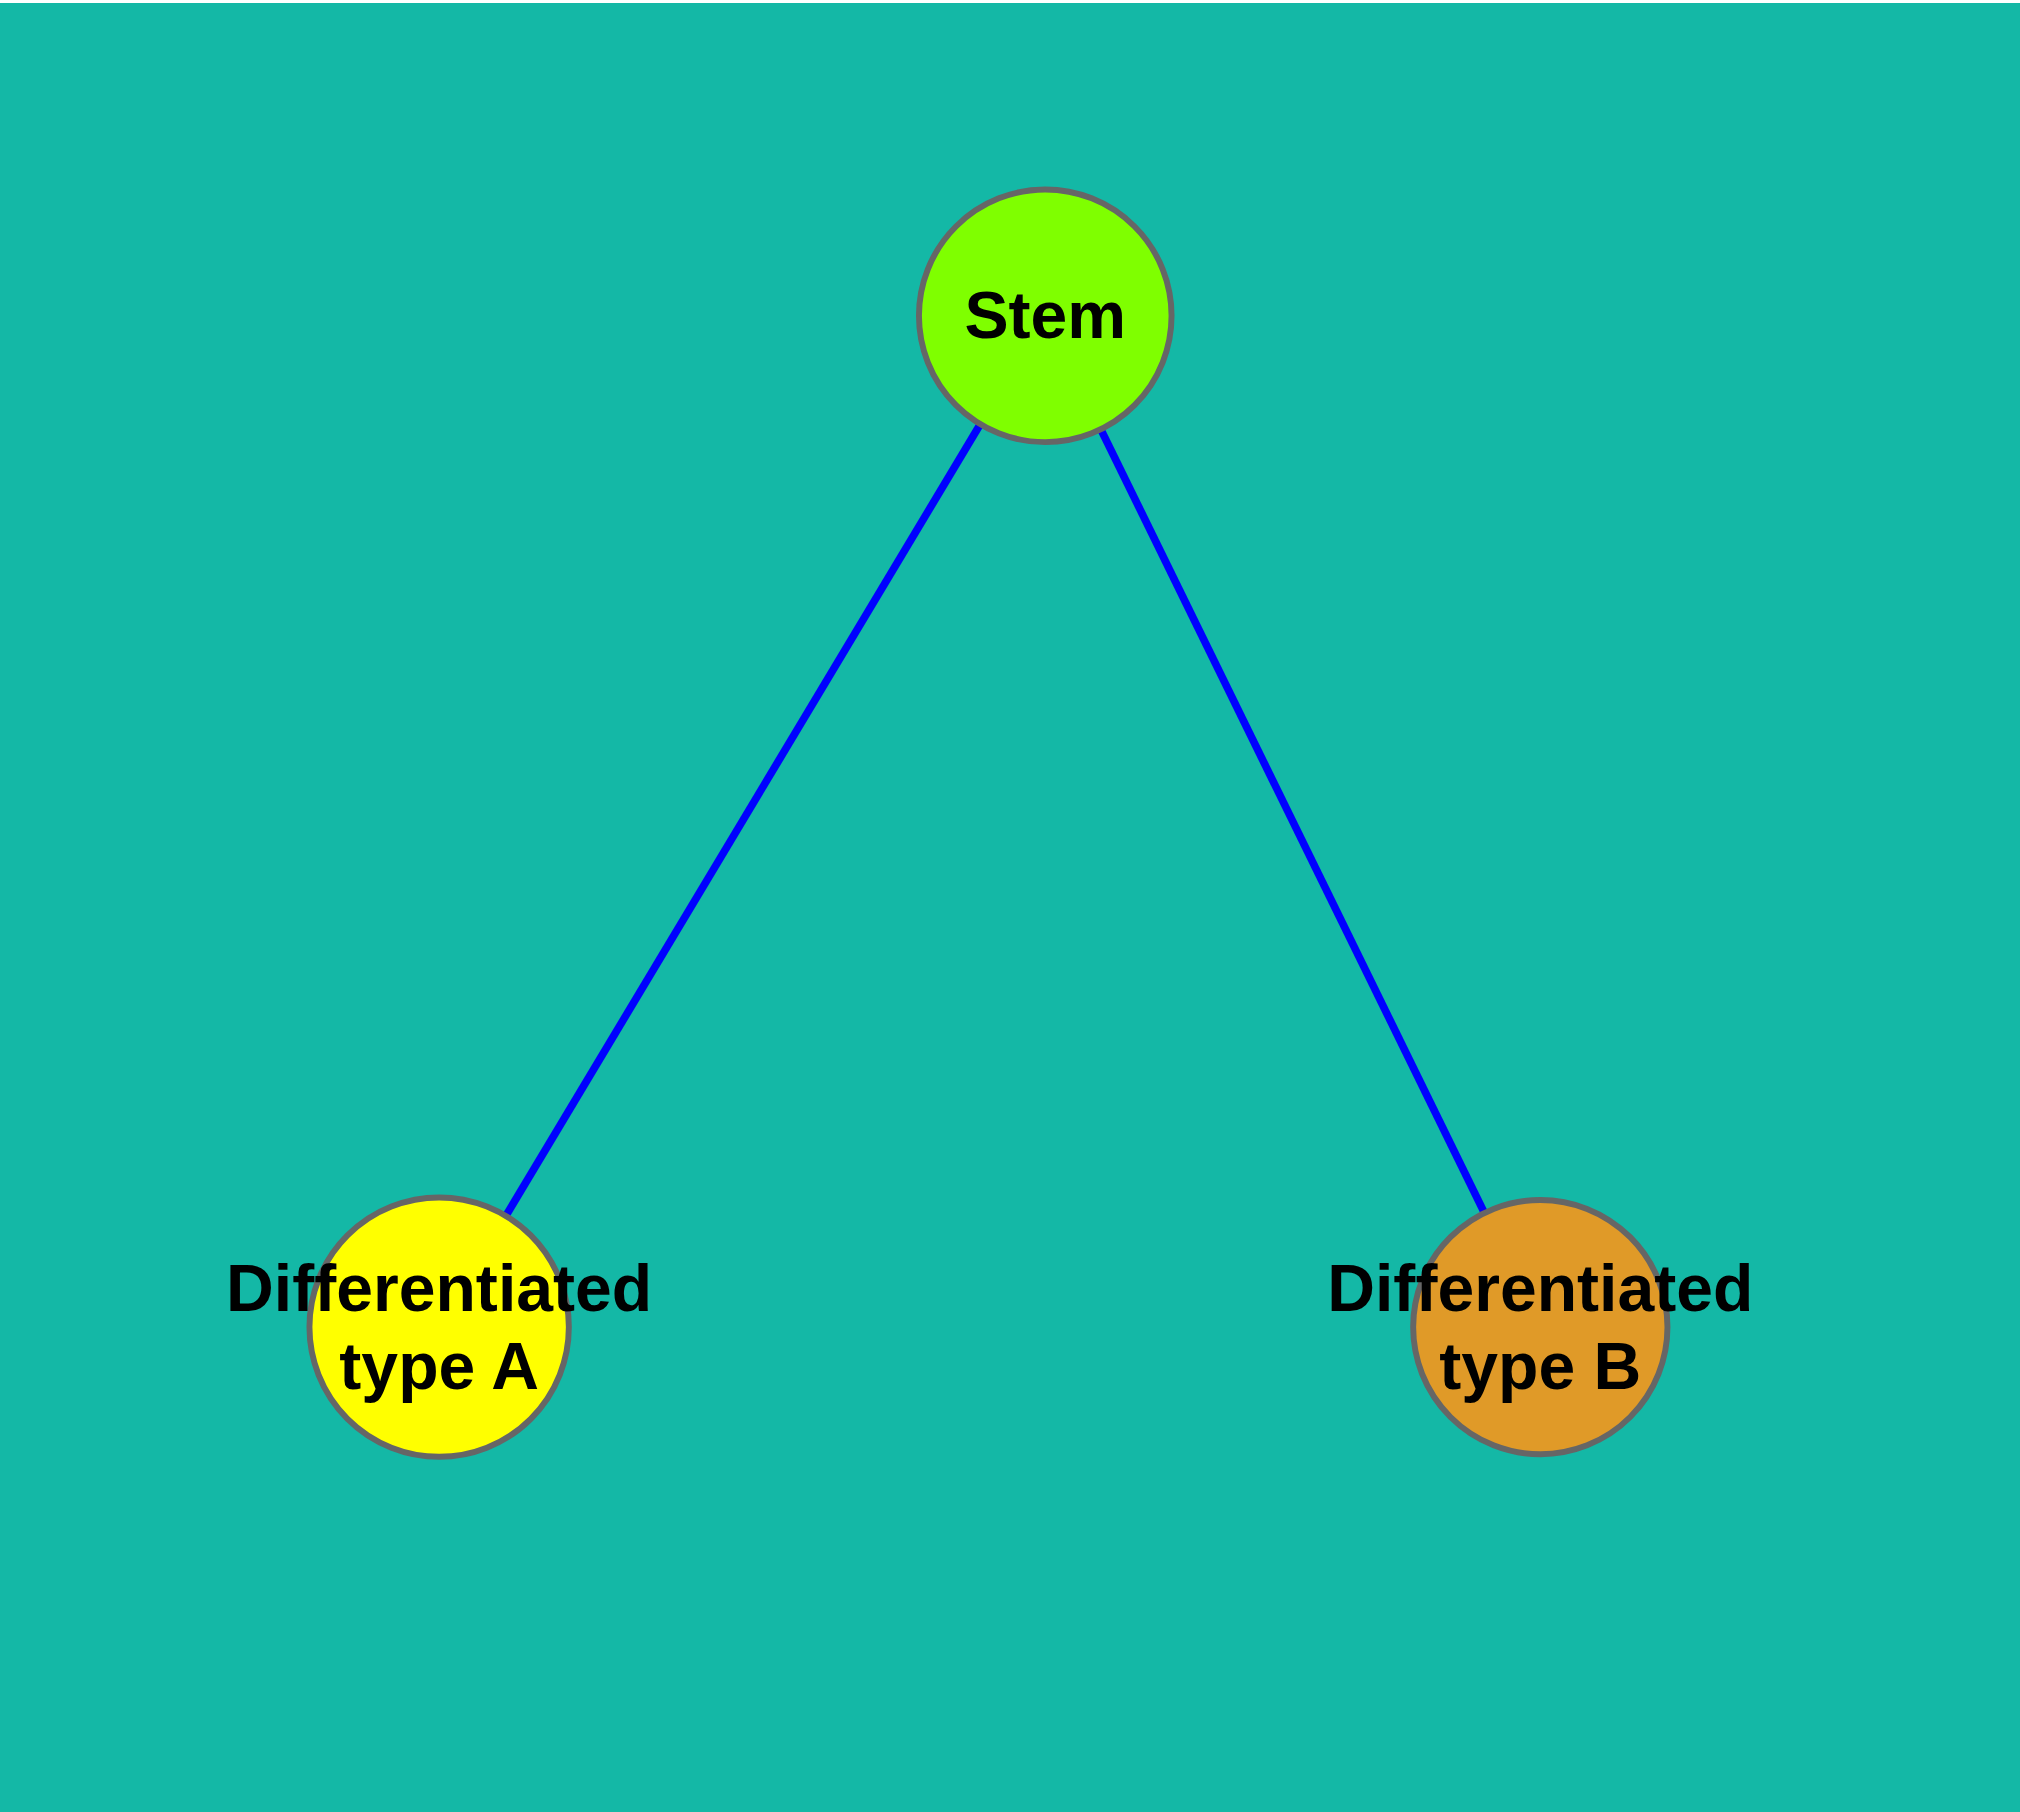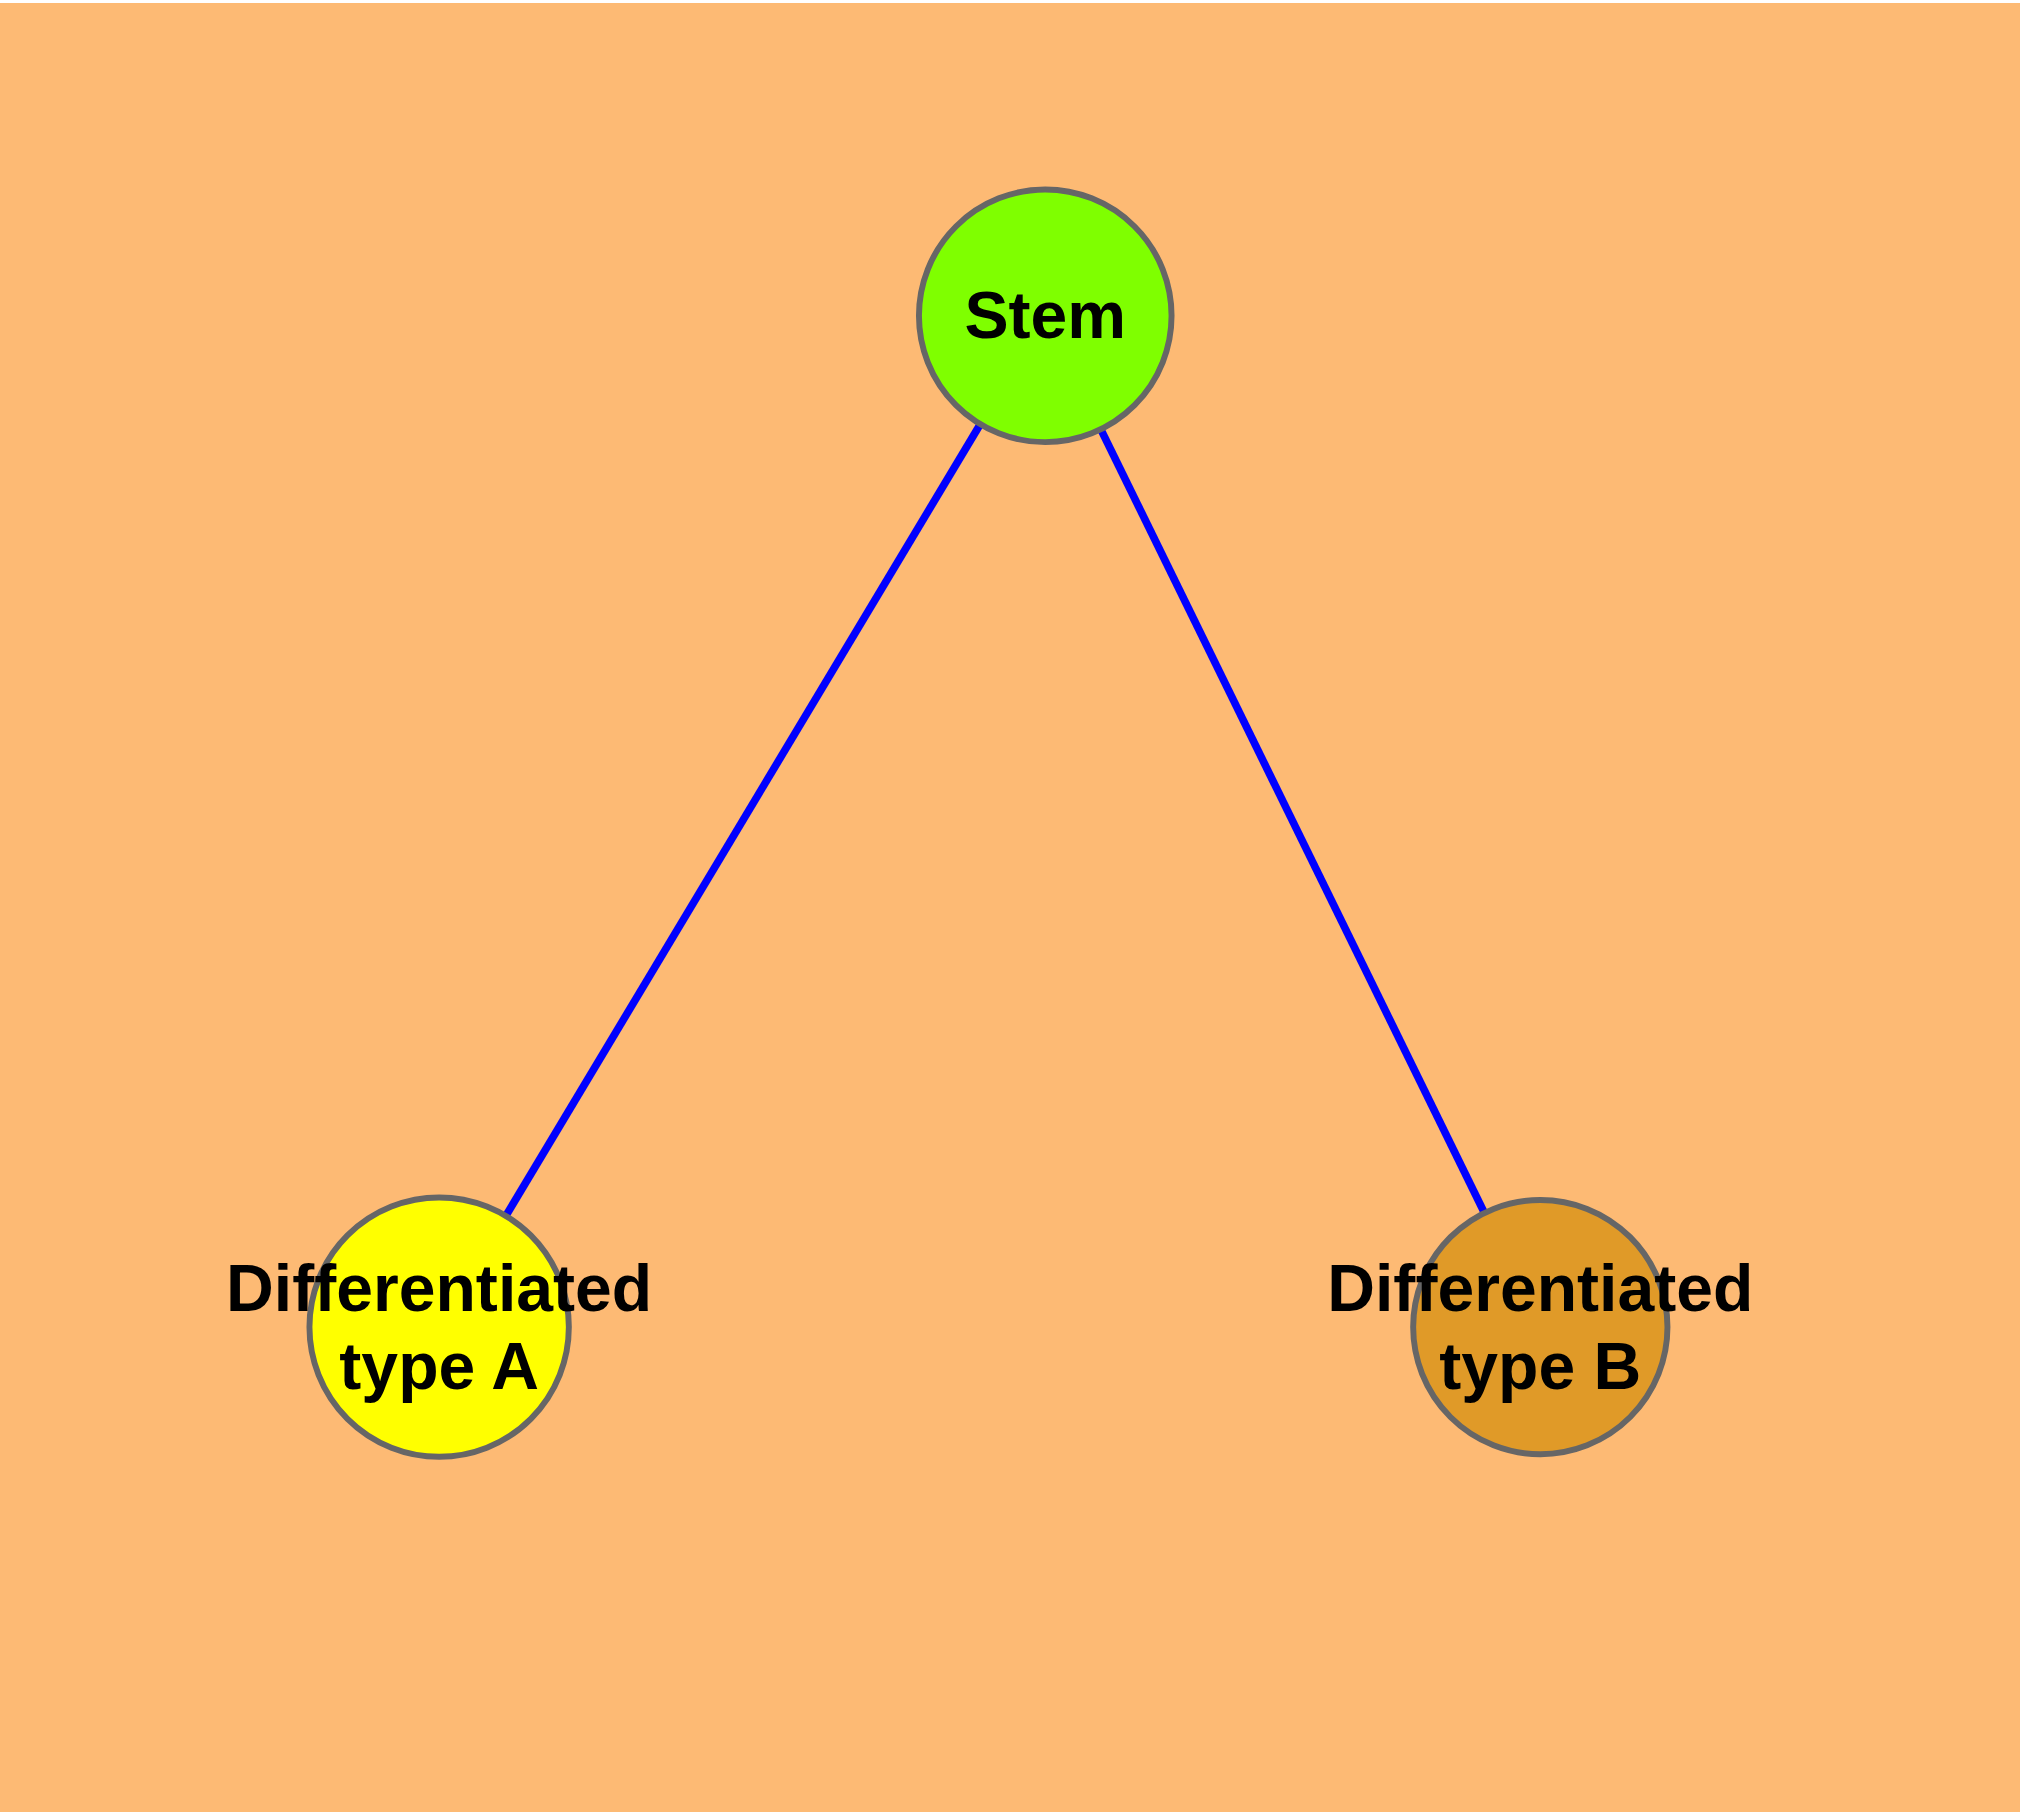--- a/index.html
+++ b/index.html
@@ -19,21 +19,21 @@
     width: 2021px;
     height: 1812px;
     background: #ffffff;
   }
   #graph-plot {
     position: absolute;
     left: 0;
     top: 3.4px;
     width: 2021px;
     height: 1809px;
-    background: #fdba74;
+    background: #14b8a6;
     overflow: hidden;
   }
   #graph-svg {
     position: absolute;
     left: 0;
     top: 0;
     width: 2021px;
     height: 1809px;
     display: block;
   }

